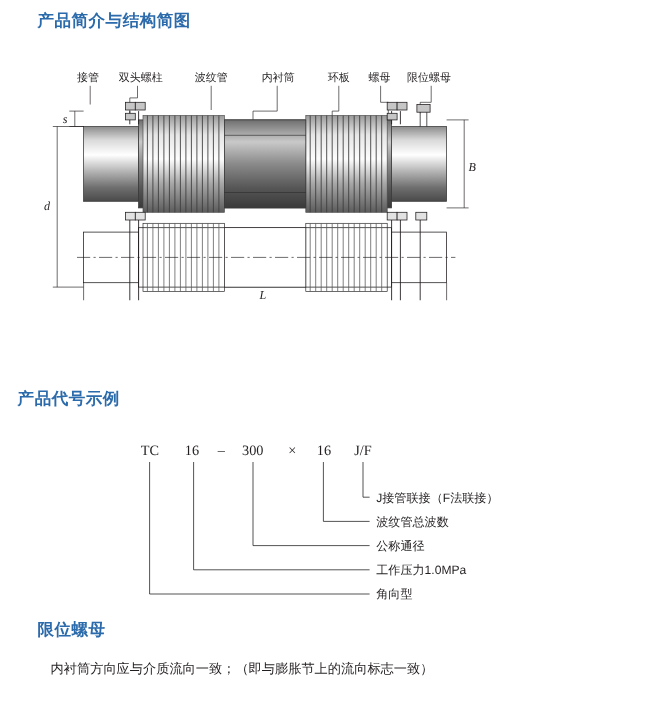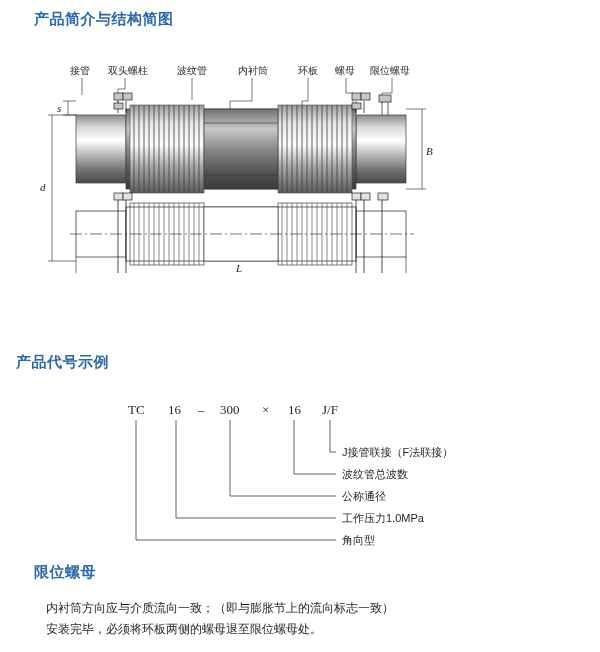--- a/index.html
+++ b/index.html
@@ -328,14 +328,13 @@
       <text class="code-desc" x="312" y="122">工作压力1.0MPa</text>
       <text class="code-desc" x="312" y="144">角向型</text>
     </g>
   </svg>
 </div>
 
 <div class="section-title title-3">限位螺母</div>
 
 <div id="install-notes">
   <div>内衬筒方向应与介质流向一致；（即与膨胀节上的流向标志一致）</div>
-  <div>安装完毕，必须将环板两侧的螺母退至限位螺母处。</div>
 </div>
 
 </body></html>

